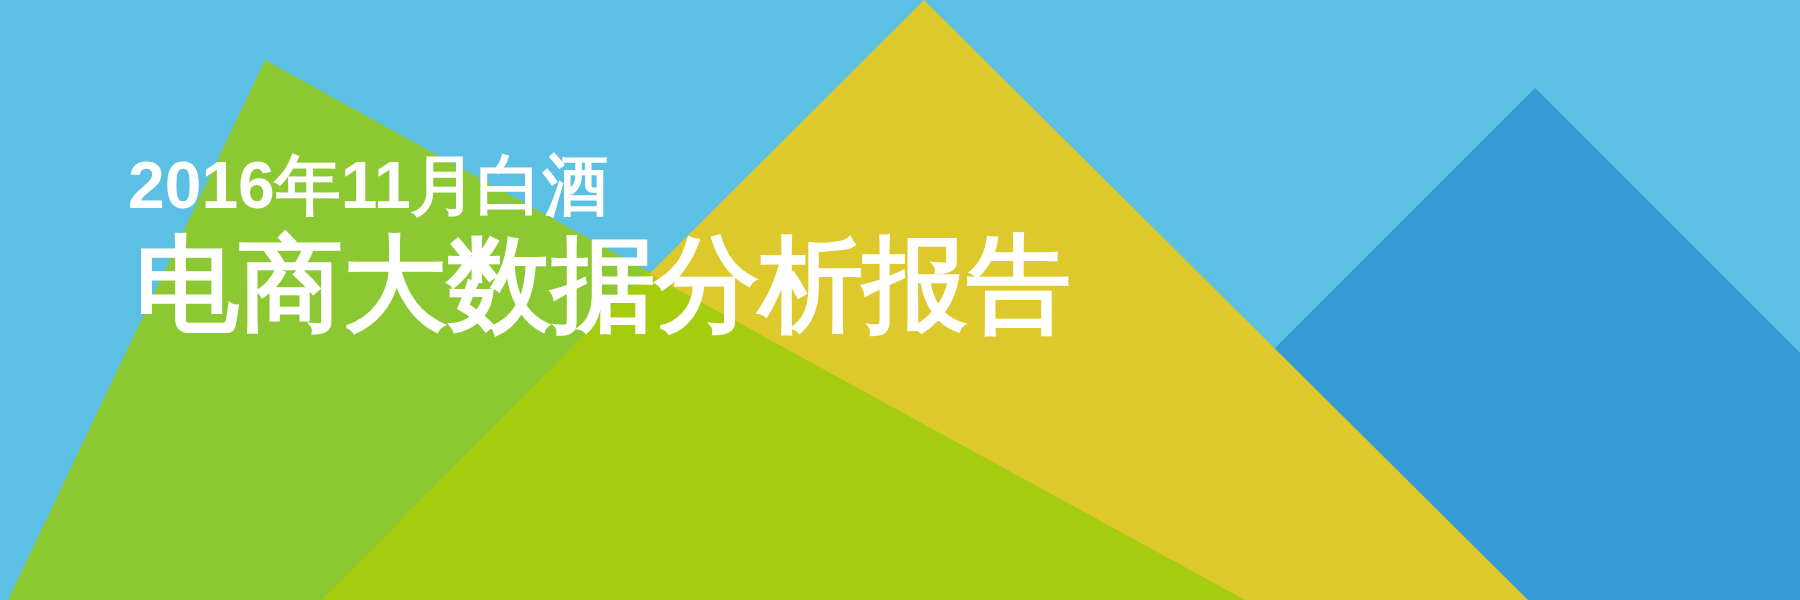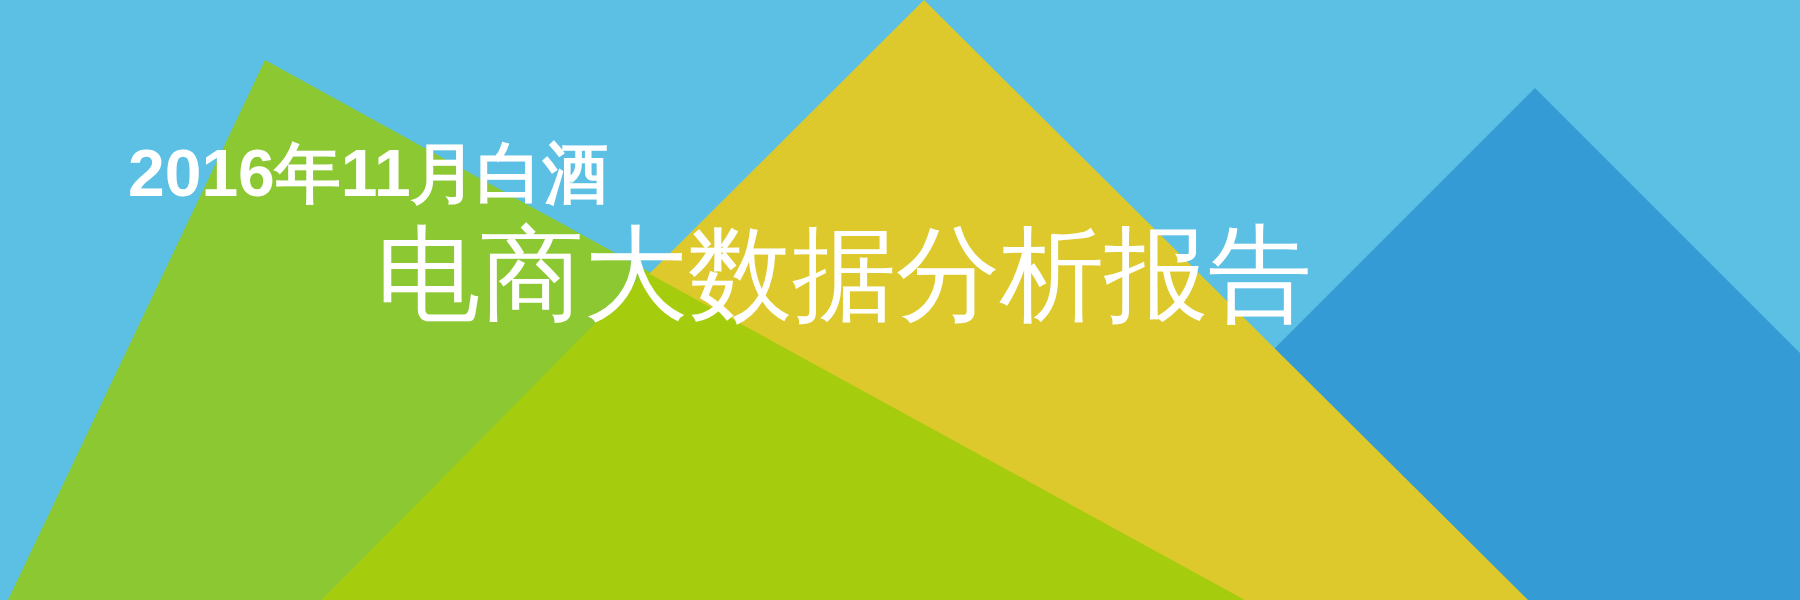--- a/index.html
+++ b/index.html
@@ -33,29 +33,28 @@
   }
   .title-line {
     color: #ffffff;
     white-space: nowrap;
     line-height: 1.0;
   }
   #title-line-1 {
     font-size: 66px;
     font-weight: 700;
     letter-spacing: 0px;
-    margin: 0 0 14px 0;
+    margin: 12px 0 14px 0;
   }
   #title-line-2 {
     font-size: 104px;
-    font-weight: 400;
+    font-weight: 700;
     letter-spacing: 0px;
-    margin: 16px;
+    margin: 5px;
     padding-left: 2px;
-    text-align: right;
   }
 </style>
 </head>
 <body>
 
 <div id="banner">
 
   <svg id="banner-svg" viewBox="0 0 1800 600" preserveAspectRatio="none">
 
     <rect x="0" y="0" width="1800" height="600" fill="#5BC0E3"></rect>

